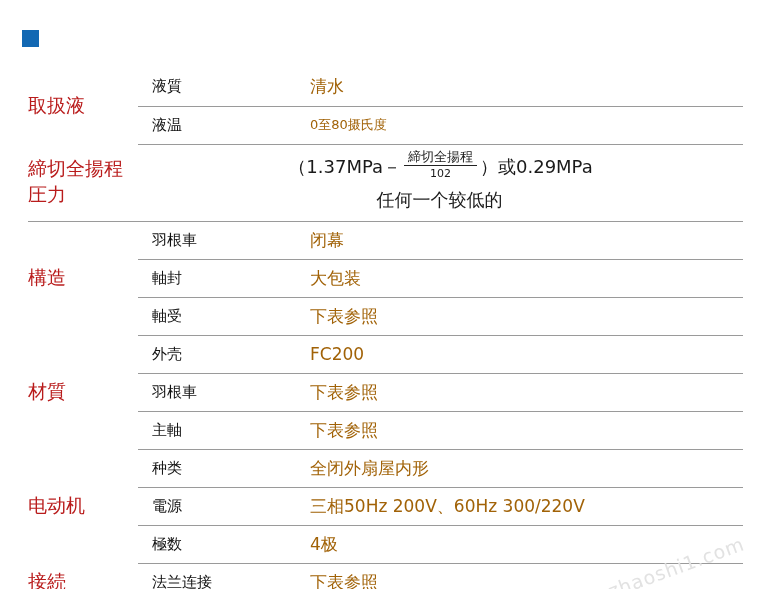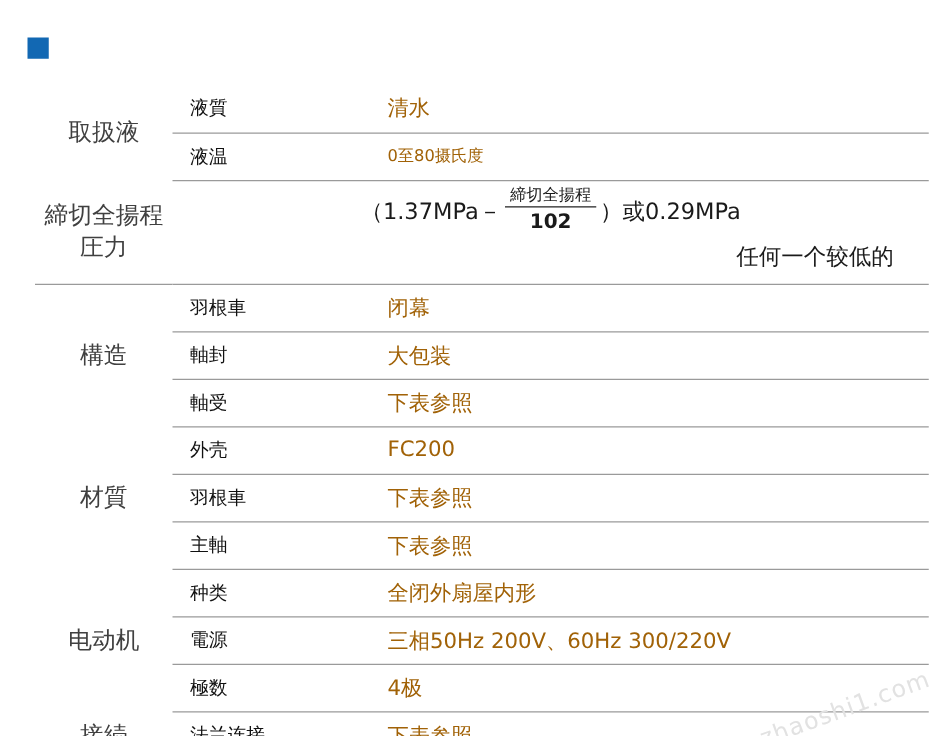--- a/index.html
+++ b/index.html
@@ -49,23 +49,22 @@
   }
   table.spec td {
     border: 0;
     border-bottom: 1px solid #9a9a9a;
     padding: 0;
     vertical-align: middle;
   }
   .c1 {
     width: 110px;
     font-size: 19px;
-    text-align: center;
     border-right: 1px solid #9a9a9a;
-    color: #404040;
+    color: #b91c1c;
   }
   .c2 {
     width: 140px;
     font-size: 15px;
     padding-left: 14px !important;
     border-right: 1px solid #9a9a9a;
     color: #111;
   }
   .c3 {
     font-size: 17px;
@@ -105,27 +104,25 @@
   }
   .frac .num {
     display: block;
     font-size: 13px;
     line-height: 1.15;
     padding: 0 4px 1px 4px;
     border-bottom: 1px solid #222;
   }
   .frac .den {
     display: block;
-    font-size: 16px;
+    font-size: 11px;
     line-height: 1.2;
     padding-top: 1px;
-    font-weight: bold;
   }
   .press-line2 {
-    text-align: right;
     font-size: 18px;
     padding-top: 4px;
     padding-right: 2px;
   }
 
   
   .watermark {
     position: absolute;
     right: 14px;
     bottom: 36px;

